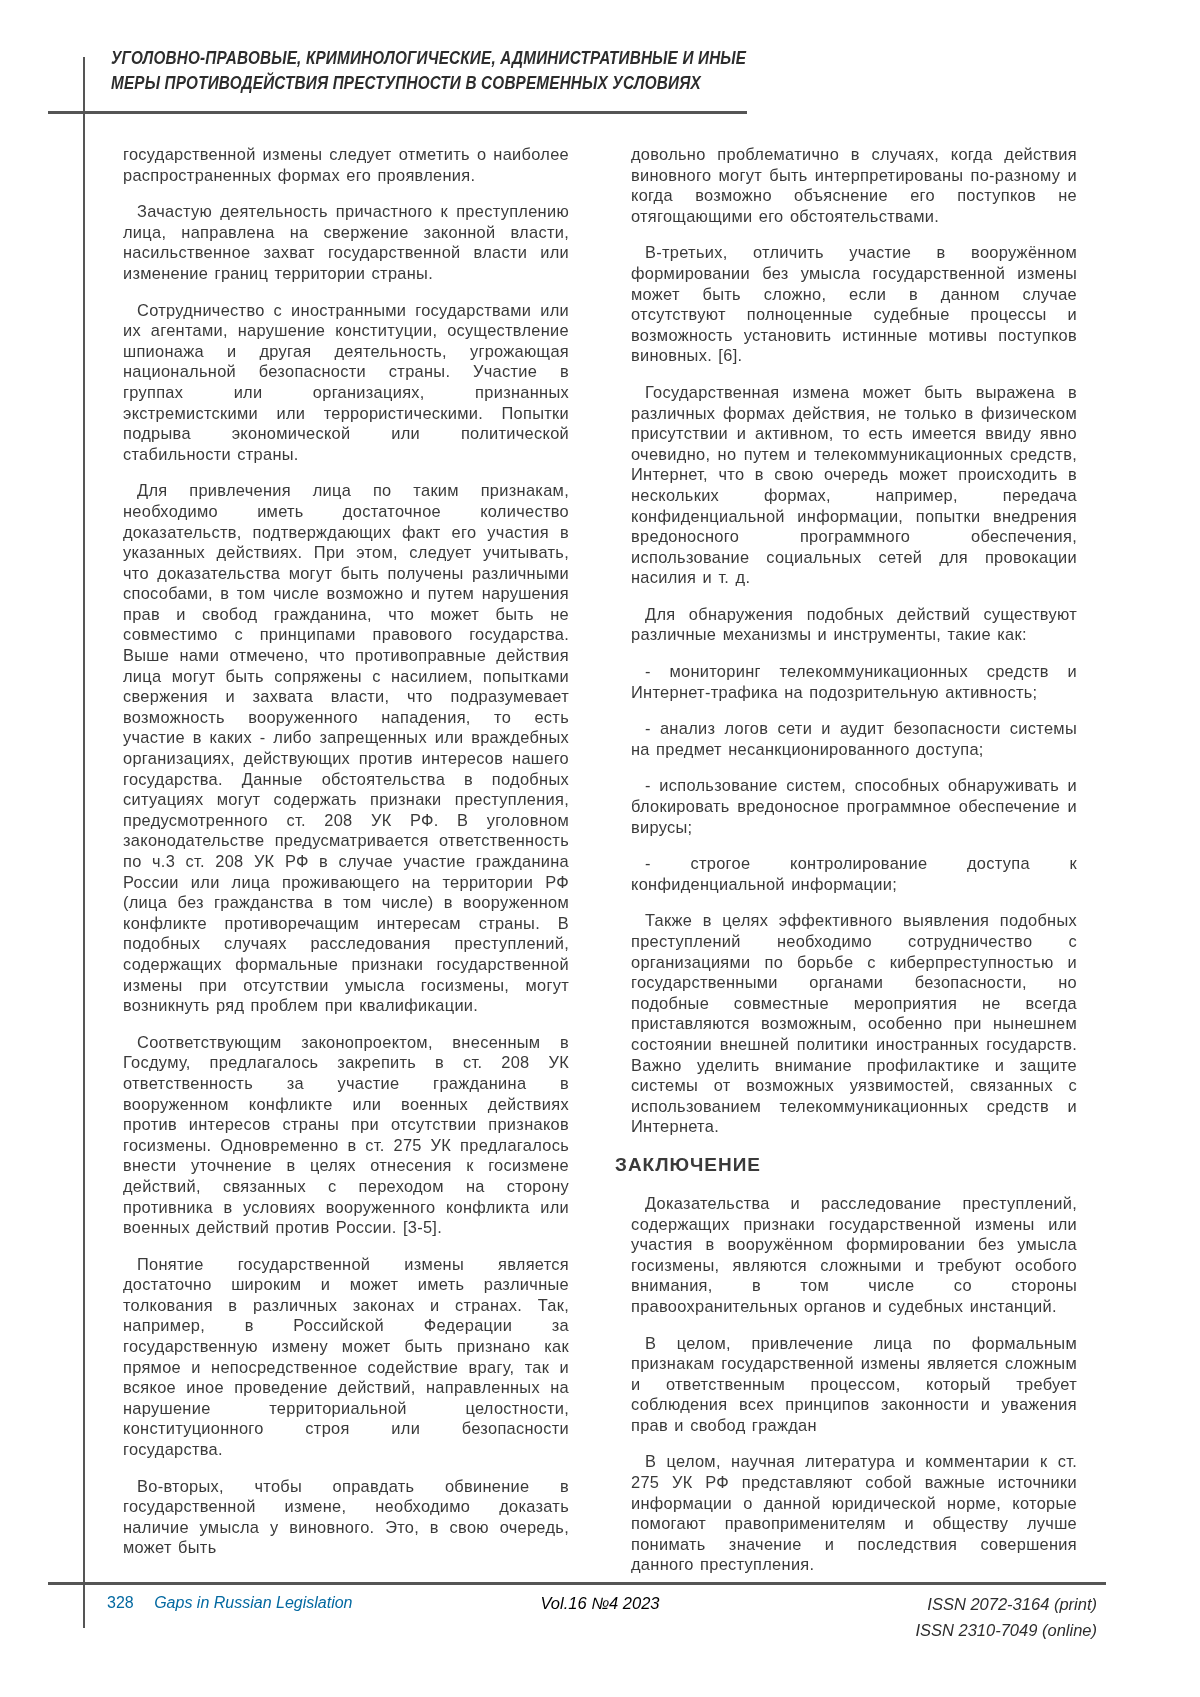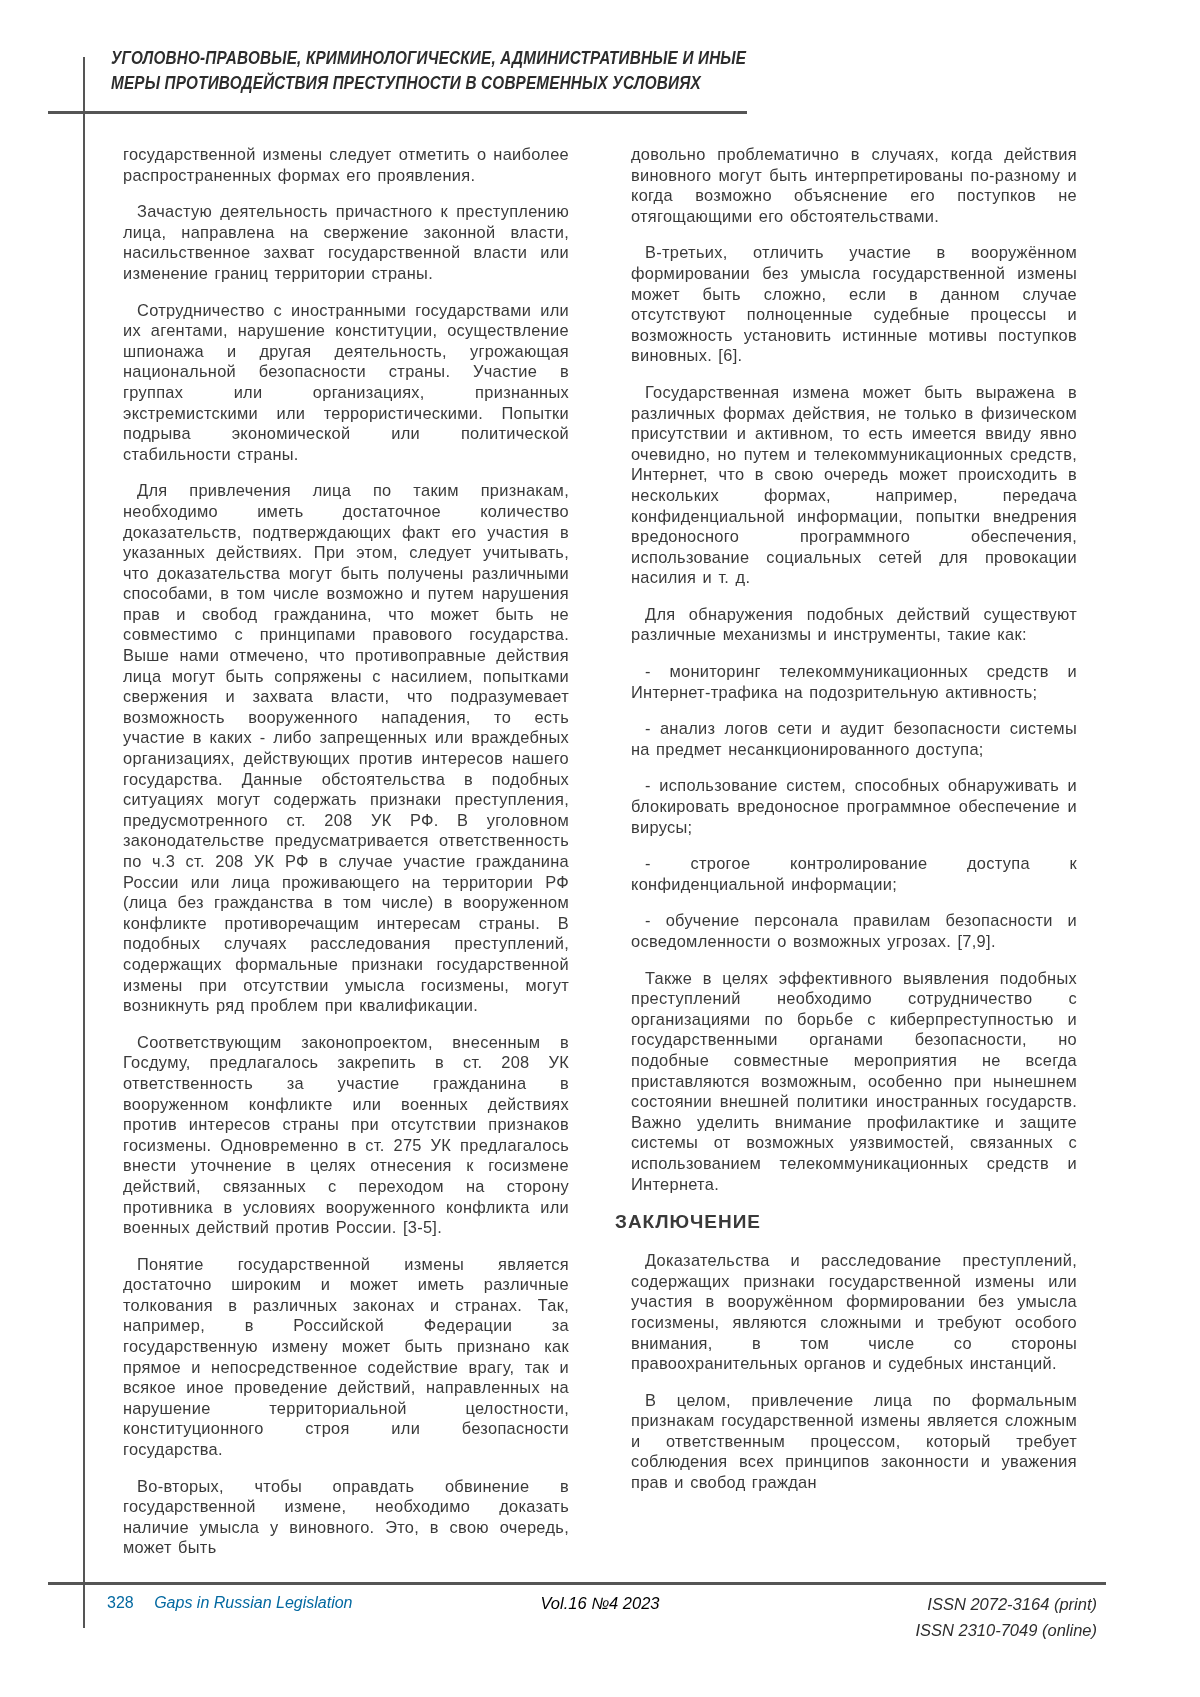--- a/index.html
+++ b/index.html
@@ -122,25 +122,25 @@
 
   <div class="col col-right">
     <p class="cont">довольно проблематично в случаях, когда действия виновного могут быть интерпретированы по-разному и когда возможно объяснение его поступков не отягощающими его обстоятельствами.</p>
     <p>В-третьих, отличить участие в вооружённом формировании без умысла государственной измены может быть сложно, если в данном случае отсутствуют полноценные судебные процессы и возможность установить истинные мотивы поступков виновных. [6].</p>
     <p>Государственная измена может быть выражена в различных формах действия, не только в физическом присутствии и активном, то есть имеется ввиду явно очевидно, но путем и телекоммуникационных средств, Интернет, что в свою очередь может происходить в нескольких формах, например, передача конфиденциальной информации, попытки внедрения вредоносного программного обеспечения, использование социальных сетей для провокации насилия и т. д.</p>
     <p>Для обнаружения подобных действий существуют различные механизмы и инструменты, такие как:</p>
     <p>- мониторинг телекоммуникационных средств и Интернет-трафика на подозрительную активность;</p>
     <p>- анализ логов сети и аудит безопасности системы на предмет несанкционированного доступа;</p>
     <p>- использование систем, способных обнаруживать и блокировать вредоносное программное обеспечение и вирусы;</p>
     <p>- строгое контролирование доступа к конфиденциальной информации;</p>
-    <p>- обучение персонала правилам безопасности и осведомленности о возможных угрозах. [7,9].</p>
     <p>Также в целях эффективного выявления подобных преступлений необходимо сотрудничество с организациями по борьбе с киберпреступностью и государственными органами безопасности, но подобные совместные мероприятия не всегда приставляются возможным, особенно при нынешнем состоянии внешней политики иностранных государств. Важно уделить внимание профилактике и защите системы от возможных уязвимостей, связанных с использованием телекоммуникационных средств и Интернета.</p>
     <h2 class="section-heading">ЗАКЛЮЧЕНИЕ</h2>
     <p>Доказательства и расследование преступлений, содержащих признаки государственной измены или участия в вооружённом формировании без умысла госизмены, являются сложными и требуют особого внимания, в том числе со стороны правоохранительных органов и судебных инстанций.</p>
     <p>В целом, привлечение лица по формальным признакам государственной измены является сложным и ответственным процессом, который требует соблюдения всех принципов законности и уважения прав и свобод граждан</p>
+    <p>В целом, научная литература и комментарии к ст. 275 УК РФ представляют собой важные источники информации о данной юридической норме, которые помогают правоприменителям и обществу лучше понимать значение и последствия совершения данного преступления.</p>
   </div>
 
   <div class="foot-rule"></div>
 
   <div class="footer-left">
     <span class="page-num">328</span>
     <span class="journal">Gaps in Russian Legislation</span>
   </div>
 
   <div class="footer-center">Vol.16 №4  2023</div>

